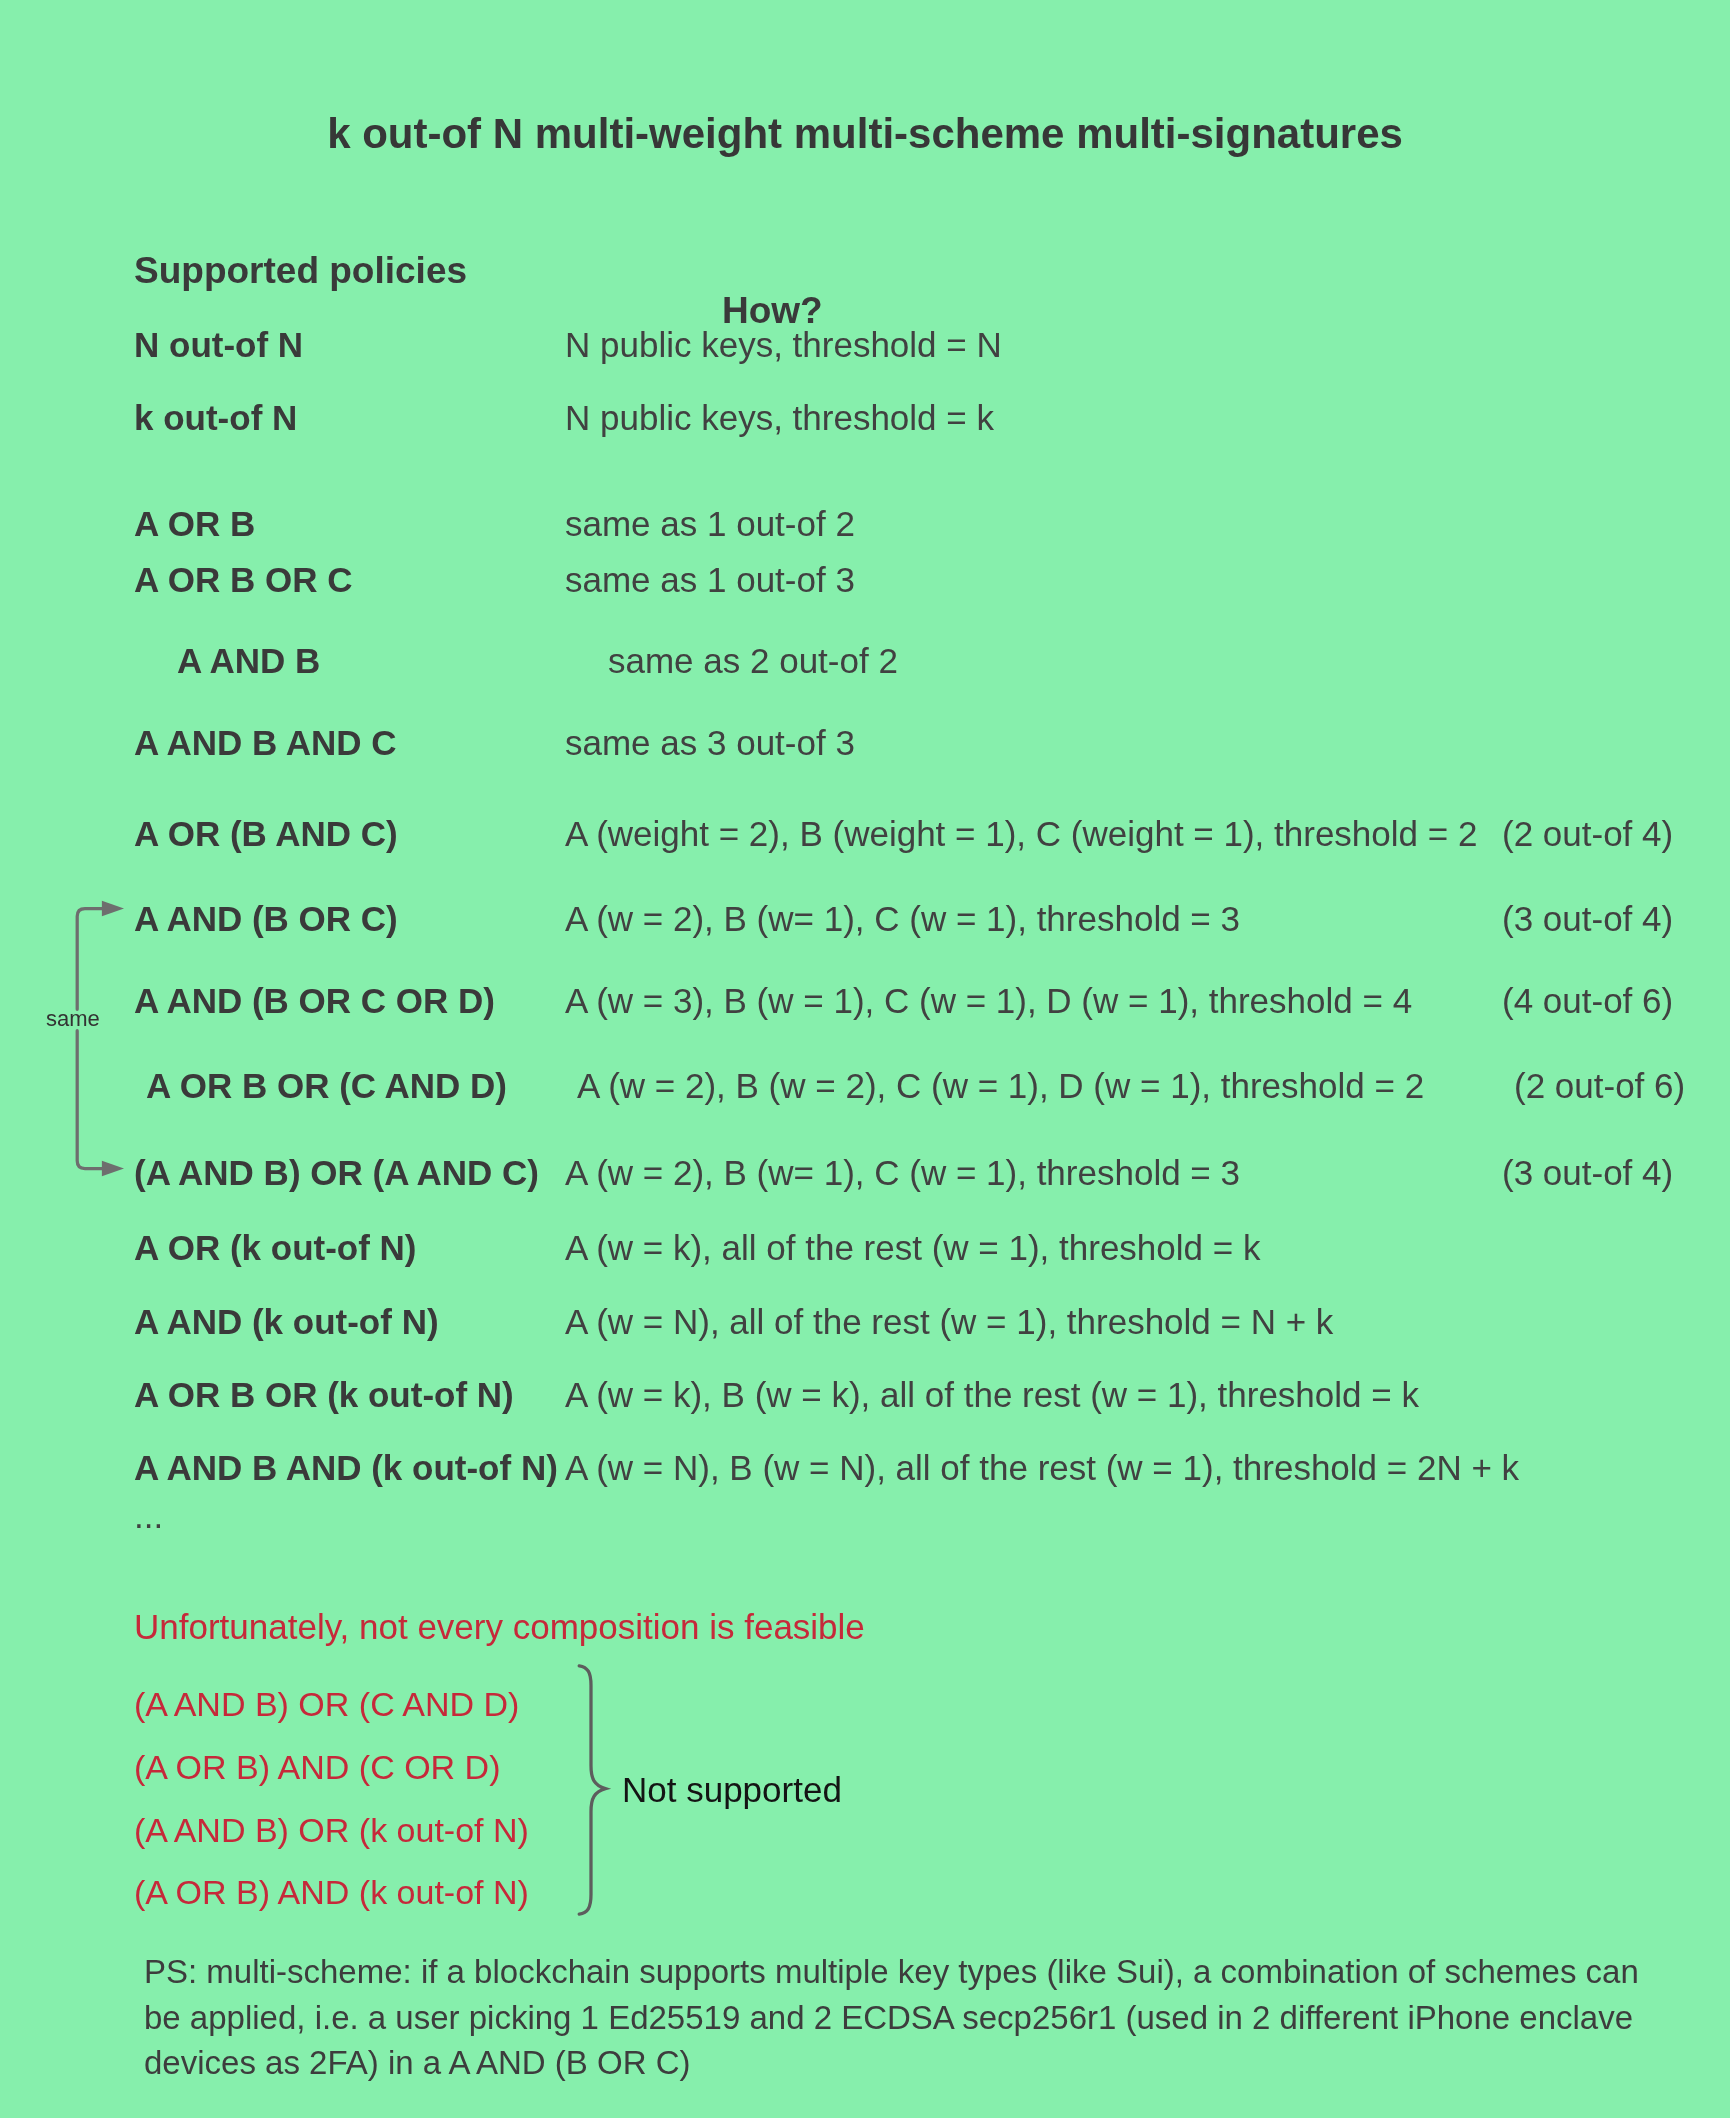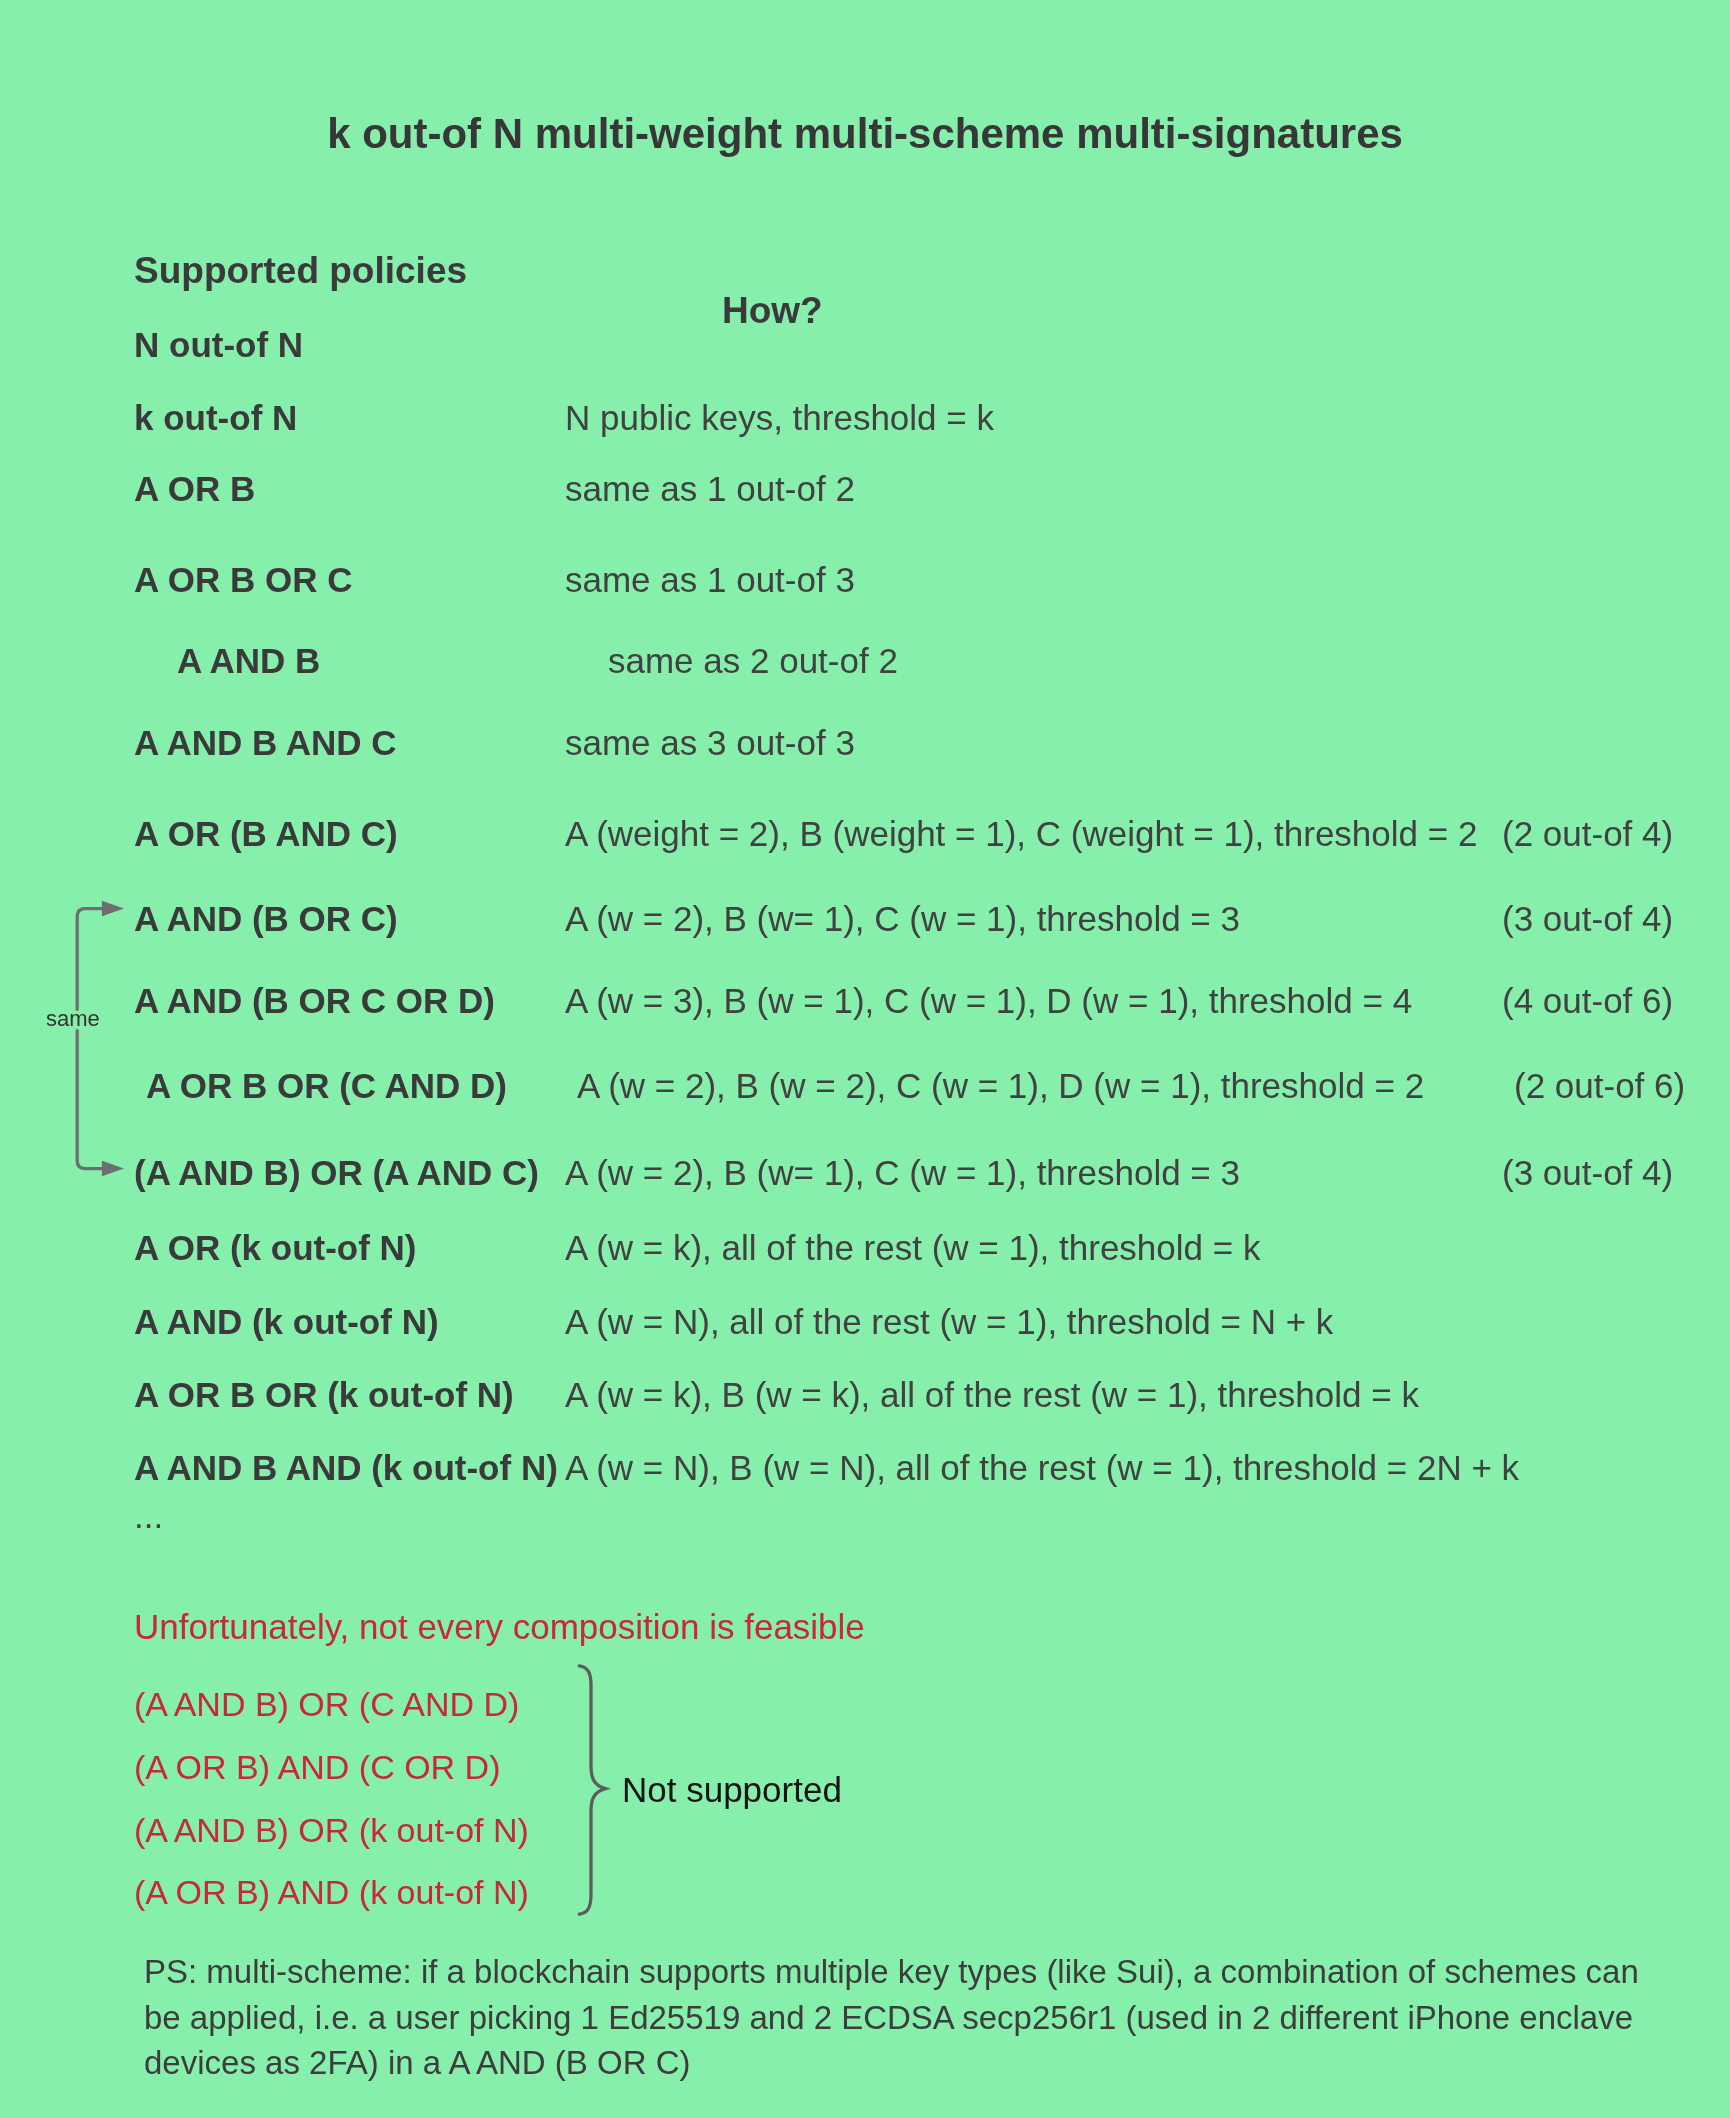--- a/index.html
+++ b/index.html
@@ -79,30 +79,31 @@
 <div class="page">
 
   <h1 class="title">k out-of N multi-weight multi-scheme multi-signatures</h1>
 
   <div class="col-header policy-h">Supported policies</div>
   <div class="col-header how-h">How?</div>
 
   <div id="rows-container">
   <div class="t-row" style="top: 325px;">
     <div class="policy">N out-of N</div>
+    <div class="how">N public keys, threshold = N</div>
     <div class="extra"></div>
   </div>
 
   <div class="t-row" style="top: 398px;">
     <div class="policy">k out-of N</div>
     <div class="how">N public keys, threshold = k</div>
     <div class="extra"></div>
   </div>
 
-  <div class="t-row" style="top: 469px;">
+  <div class="t-row" style="top: 504px;">
     <div class="policy">A OR B</div>
     <div class="how">same as 1 out-of 2</div>
     <div class="extra"></div>
   </div>
 
   <div class="t-row" style="top: 560px;">
     <div class="policy">A OR B OR C</div>
     <div class="how">same as 1 out-of 3</div>
     <div class="extra"></div>
   </div>

